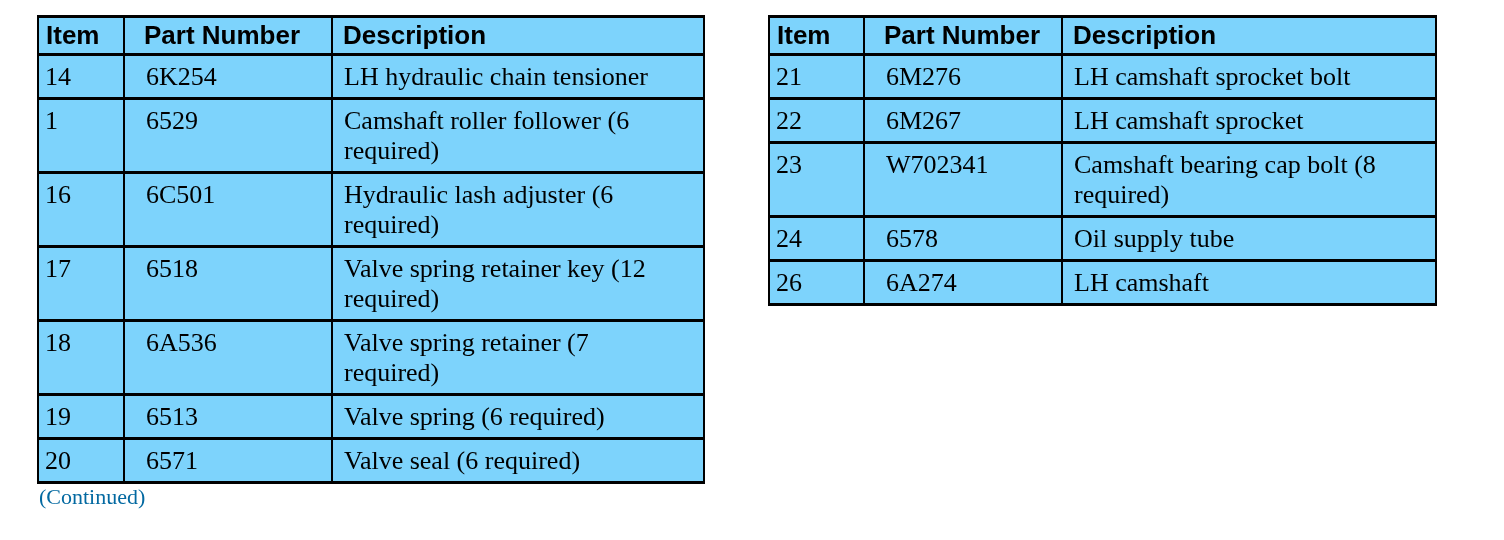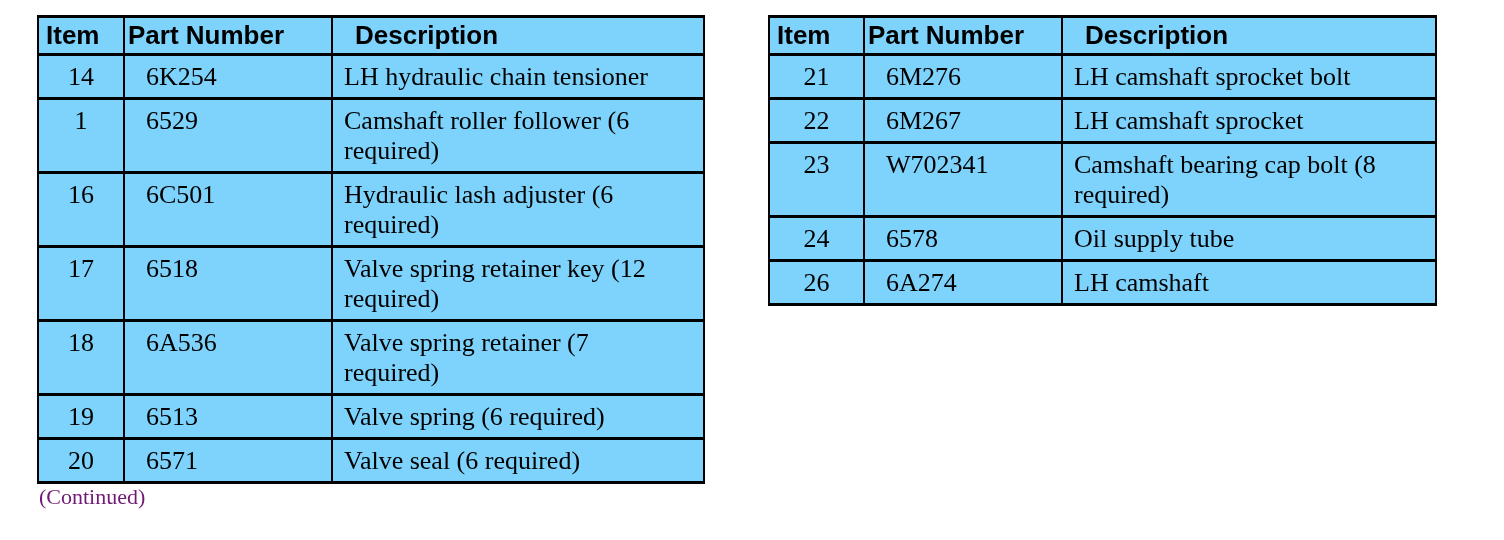--- a/index.html
+++ b/index.html
@@ -34,40 +34,40 @@
     font-family: "Liberation Sans", sans-serif;
     font-weight: bold;
     font-size: 26px;
     text-align: left;
     height: 30px;
     padding: 2px 6px 2px 6px;
     vertical-align: middle;
     white-space: nowrap;
   }
   .parts-table th.c0 { padding-left: 7px; }
-  .parts-table th.c1 { padding-left: 3px; }
-  .parts-table th.c2 { padding-left: 22px; }
+  .parts-table th.c1 { padding-left: 19px; }
+  .parts-table th.c2 { padding-left: 10px; }
 
   .parts-table td {
     font-size: 26px;
     line-height: 30px;
     vertical-align: top;
     padding: 6px 6px 5px 6px;
   }
-  .parts-table td.c0 { text-align: center; }
+  .parts-table td.c0 { }
   .parts-table td.c1 { padding-left: 21px; white-space: nowrap; }
   .parts-table td.c2 { padding-left: 11px; padding-right: 14px; margin-left: 34px; }
 
   .continued-note {
     position: absolute;
     left: 39px;
     top: 484px;
     font-family: "Liberation Serif", serif;
     font-size: 22px;
-    color: #701a75;
+    color: #0369a1;
   }
 </style>
 </head>
 <body>
 
 <table id="left-table" class="parts-table">
   <colgroup>
     <col style="width:86px">
     <col style="width:208px">
     <col style="width:372px">

